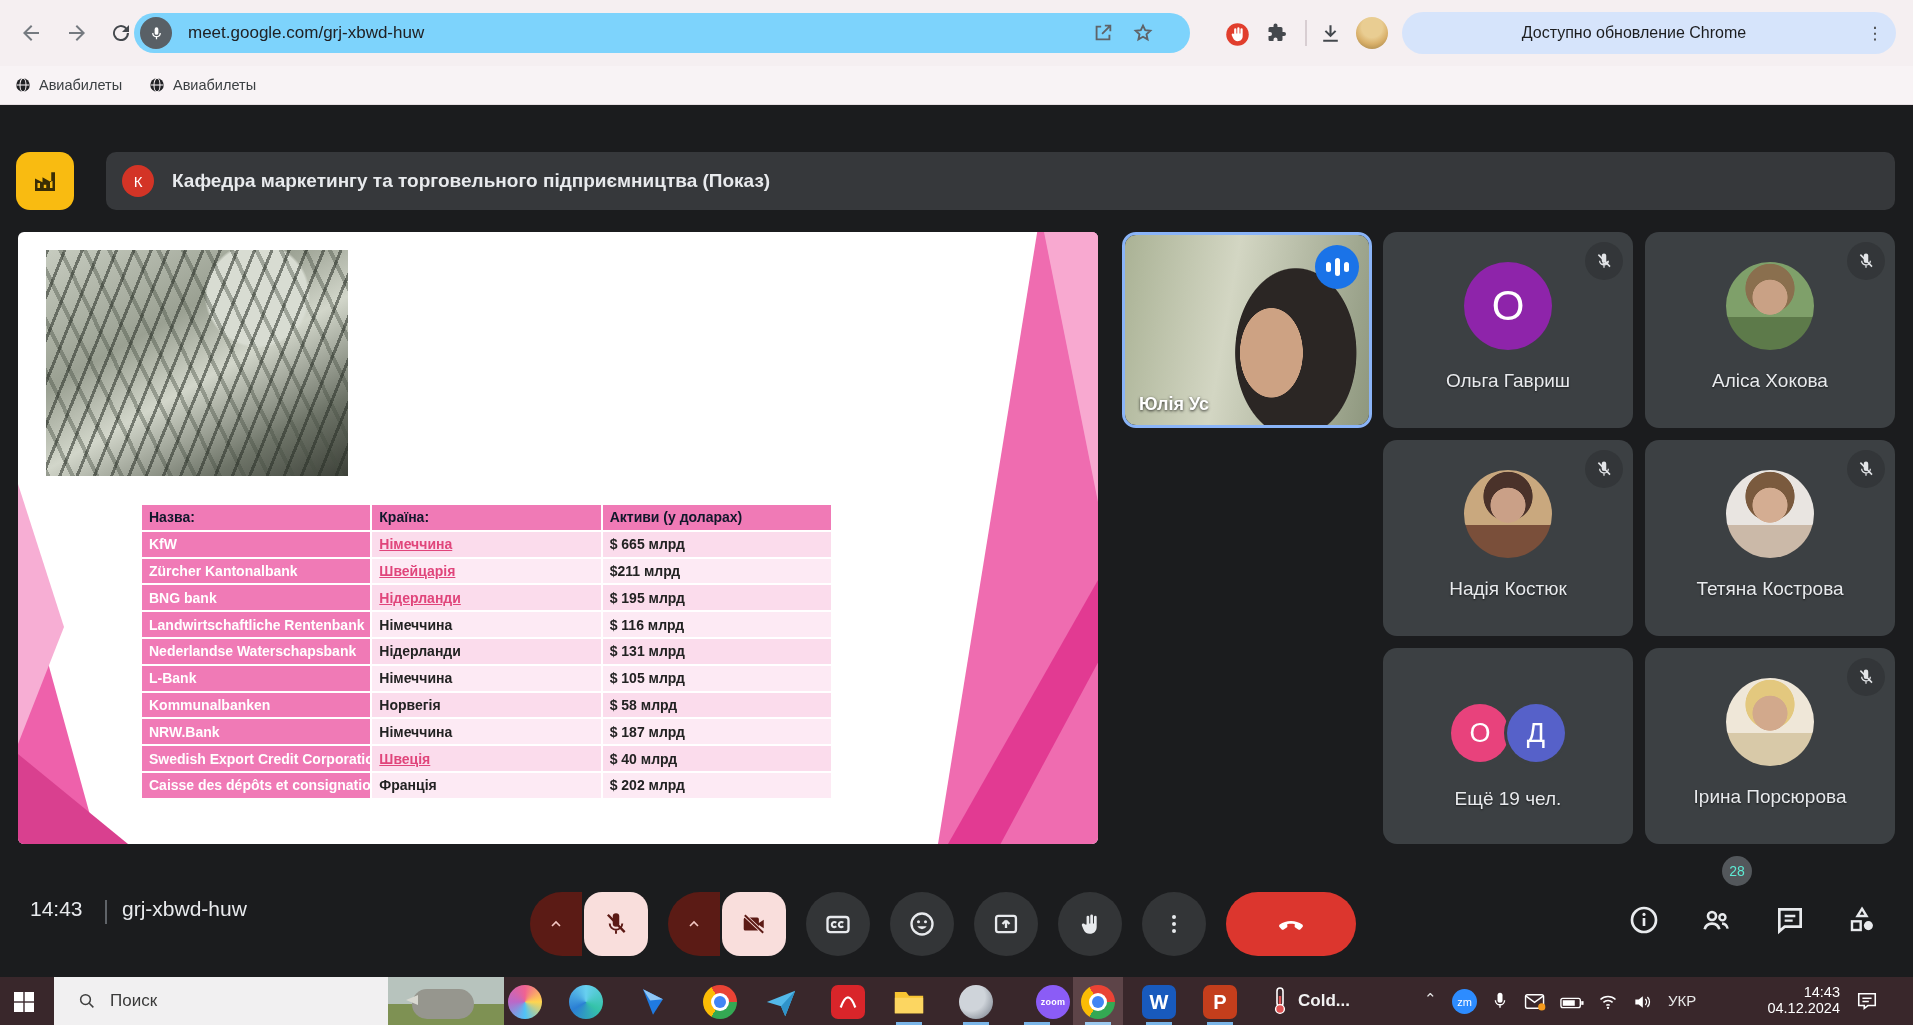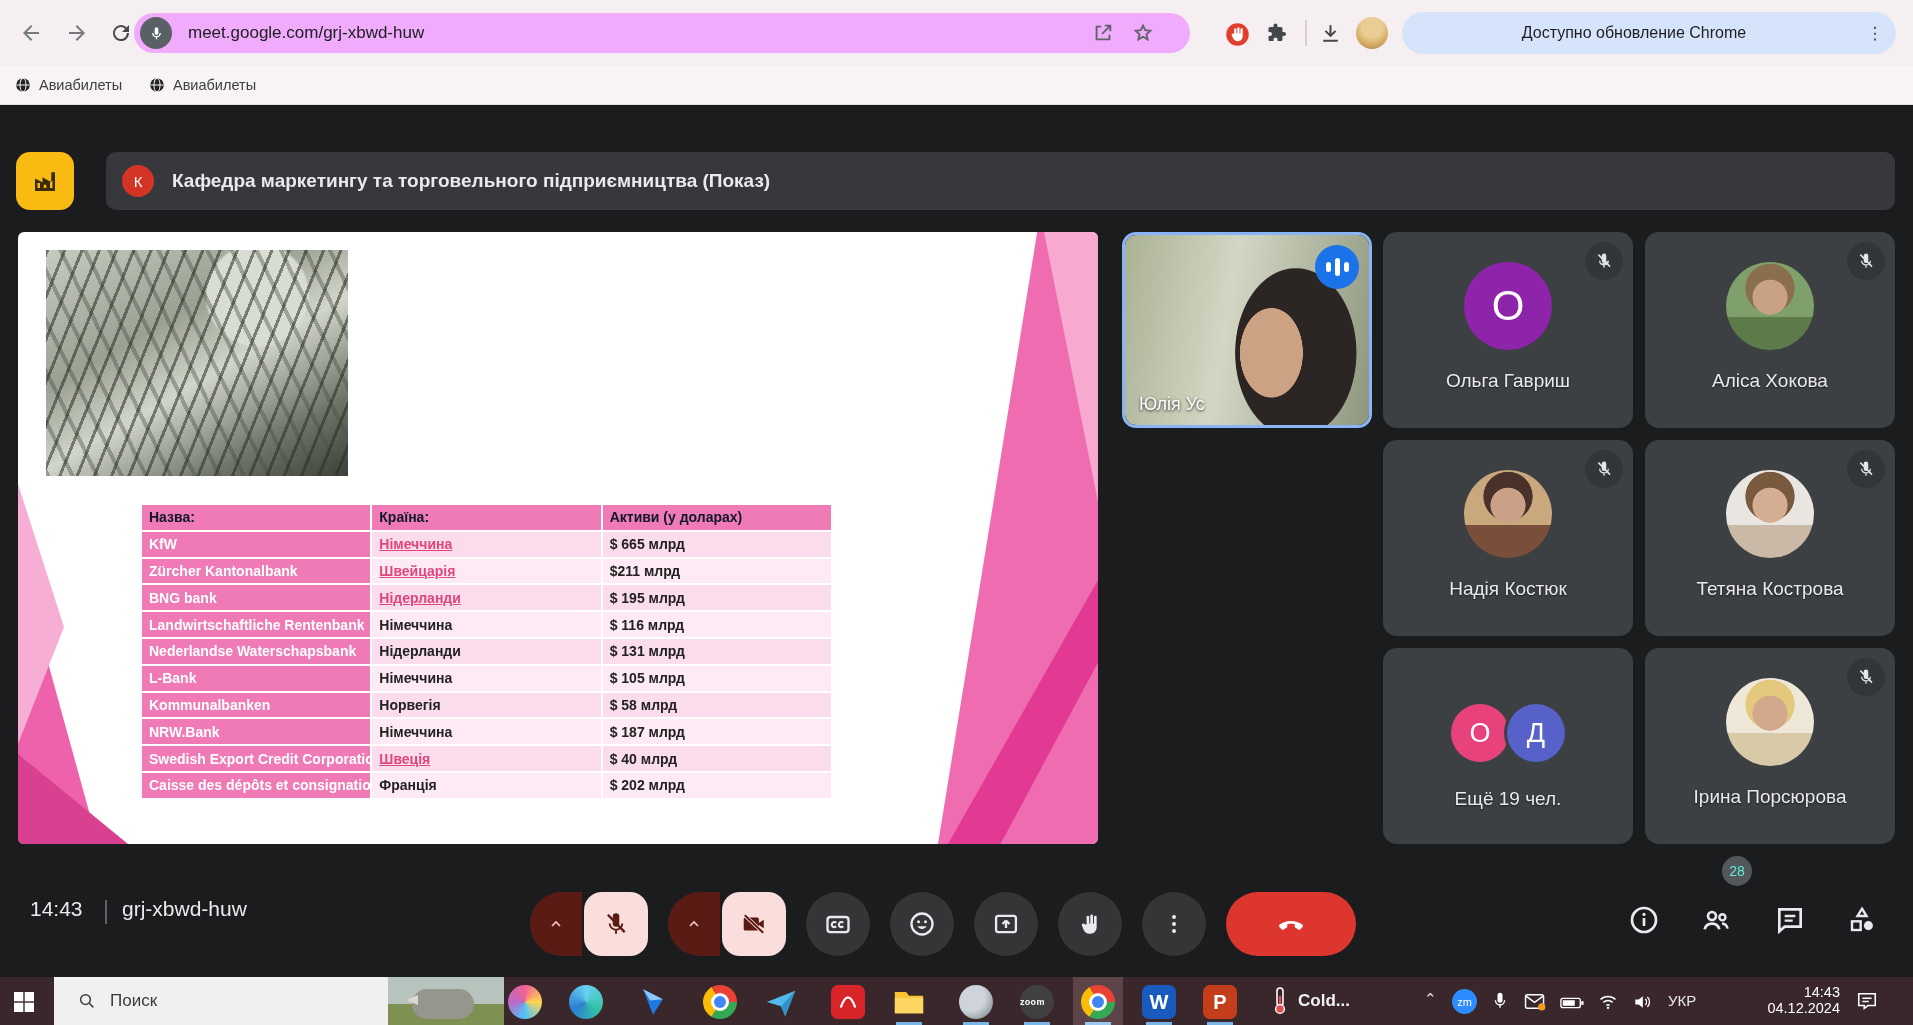--- a/index.html
+++ b/index.html
@@ -3,21 +3,21 @@
 <meta charset="utf-8">
 <style>
   html,body{margin:0;padding:0;background:#000;}
   #screen{position:relative;width:1913px;height:1025px;overflow:hidden;
     font-family:"Liberation Sans",sans-serif;background:#1b1c1e;}
   svg{display:block;}
 
   
   #toolbar{position:absolute;left:0;top:0;width:1913px;height:66px;background:#f5eff1;}
   .navbtn{position:absolute;top:18px;width:30px;height:30px;color:#5f6368;display:flex;align-items:center;justify-content:center;}
-  #urlbar{position:absolute;left:134px;top:13px;width:1056px;height:40px;border-radius:20px;background:#f0abfc;}
+  #urlbar{position:absolute;left:134px;top:13px;width:1056px;height:40px;border-radius:20px;background:#7dd3fc;}
   #url-mic{position:absolute;left:6px;top:4px;width:32px;height:32px;border-radius:50%;background:#596066;display:flex;align-items:center;justify-content:center;}
   #url-text{position:absolute;left:54px;top:0;line-height:40px;font-size:17px;color:#202124;}
   .pill-ic{position:absolute;top:9px;width:22px;height:22px;color:#5f6368;}
   #toolbar-right .tic{position:absolute;top:21px;width:24px;height:24px;color:#4d5156;}
   #ext-sep{position:absolute;left:1305px;top:20px;width:2px;height:26px;background:#d8ced2;}
   #chrome-avatar{position:absolute;left:1356px;top:17px;width:32px;height:32px;border-radius:50%;
     background:radial-gradient(circle at 50% 32%,#e9cd92 0 38%,#d9b06a 62%,#9a7a40 100%);}
   #update-pill{position:absolute;left:1402px;top:12px;width:494px;height:42px;border-radius:21px;background:#d6e4fb;
     display:flex;align-items:center;}
   #update-pill span{flex:1;text-align:center;font-size:16px;color:#1c1d1f;}
@@ -70,21 +70,21 @@
   .tile .tname{position:absolute;left:0;right:0;top:138px;text-align:center;color:#e8eaed;font-size:19px;
     text-shadow:0 1px 2px rgba(0,0,0,.6);white-space:nowrap;}
   .mic-off{position:absolute;right:10px;top:10px;width:38px;height:38px;border-radius:50%;background:#333639;
     display:flex;align-items:center;justify-content:center;color:#e3e5e8;}
   .pav{position:absolute;left:81px;top:30px;width:88px;height:88px;border-radius:50%;}
   .pav.photo{background:
       radial-gradient(circle at 50% 40%,var(--skin) 0 25%,rgba(0,0,0,0) 26%),
       radial-gradient(circle at 50% 30%,var(--hair) 0 32%,rgba(0,0,0,0) 33%),
       linear-gradient(180deg,var(--bgtop) 0 62%,var(--torso) 63% 100%);}
   .pav.init{display:flex;align-items:center;justify-content:center;color:#fff;font-size:42px;}
-  #tile-video{border:3px solid #8ab4f8;width:244px;height:190px;}
+  #tile-video{border:3px solid #8ab4f8;width:244px;height:190px;font-weight:bold;}
   #video-feed{position:absolute;inset:0;border-radius:11px;
     background:
       radial-gradient(ellipse 52px 74px at 60% 62%,#cda283 0 60%,rgba(0,0,0,0) 61%),
       radial-gradient(ellipse 86px 120px at 70% 62%,#2b2624 0 70%,rgba(0,0,0,0) 71%),
       linear-gradient(100deg,#aab295 0%,#d3d6c3 42%,#8e977e 100%);}
   #video-name{position:absolute;left:14px;bottom:10px;color:#fff;font-size:18px;text-shadow:0 1px 3px rgba(0,0,0,.8);}
   #audio-ind{position:absolute;right:10px;top:10px;width:44px;height:44px;border-radius:50%;background:#1a73e8;
     display:flex;align-items:center;justify-content:center;gap:4px;}
   #audio-ind i{display:block;width:5px;border-radius:3px;background:#fff;}
   .ov-circle{position:absolute;top:56px;width:58px;height:58px;border-radius:50%;display:flex;align-items:center;justify-content:center;
@@ -124,22 +124,22 @@
   .chrome-center{position:absolute;left:8px;top:8px;width:18px;height:18px;border-radius:50%;background:#fff;
     display:flex;align-items:center;justify-content:center;}
   .chrome-center i{width:12px;height:12px;border-radius:50%;background:#4285f4;}
   #active-app-bg{position:absolute;left:1073px;top:977px;width:50px;height:48px;background:#5d4448;}
   .run-ind{position:absolute;top:1022px;width:26px;height:3px;background:#7ab5e8;}
   #tb-weather-txt{position:absolute;left:1298px;top:977px;line-height:48px;color:#f2f2f2;font-size:17px;font-weight:bold;}
   .tray{position:absolute;color:#e8e8e8;}
   #tray-zm{left:1452px;top:989px;width:25px;height:25px;border-radius:50%;background:#2d8cff;
     color:#fff;font-size:11px;display:flex;align-items:center;justify-content:center;}
   #tray-clock{left:1716px;top:984px;width:124px;text-align:right;font-size:14.5px;line-height:16px;color:#fff;}
-  #zoom-circle{border-radius:50%;background:#404040;display:flex;align-items:center;
-    color:#fff;font-size:9px;font-weight:bold;letter-spacing:.3px;}
+  #zoom-circle{border-radius:50%;background:#8b5cf6;display:flex;align-items:center;justify-content:center;
+    color:#fff;font-size:9px;font-weight:bold;letter-spacing:.3px;margin-left:16px;}
 </style>
 </head>
 <body>
 
 <div id="screen">
 
   <div id="toolbar">
     <div class="navbtn" style="left:16px">
       <svg width="24" height="24" viewBox="0 0 24 24">
           <path d="M20 11H7.8l5.6-5.6L12 4l-8 8 8 8 1.4-1.4L7.8 13H20z" fill="#757a80"></path>

